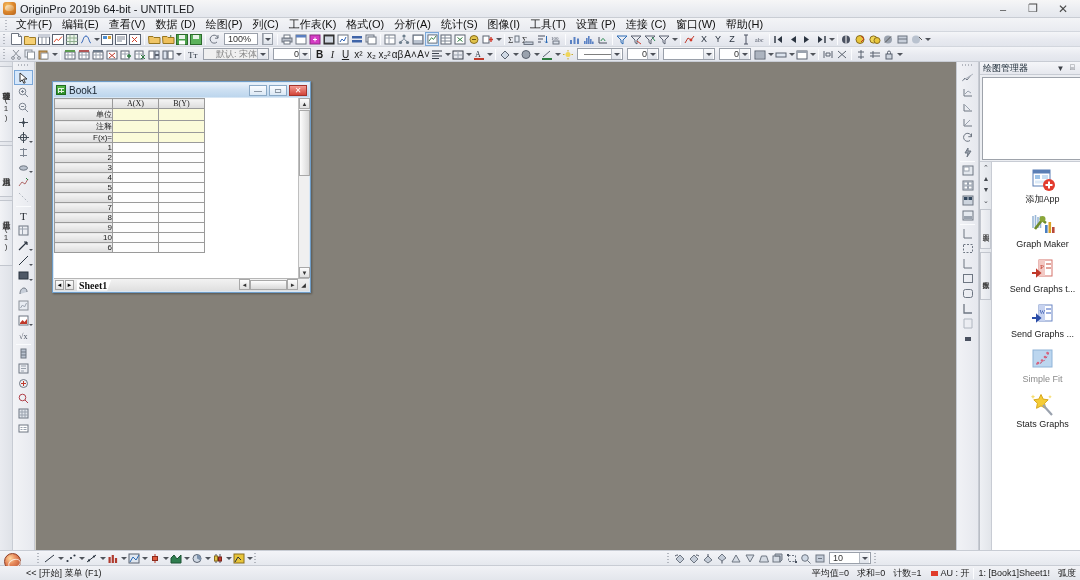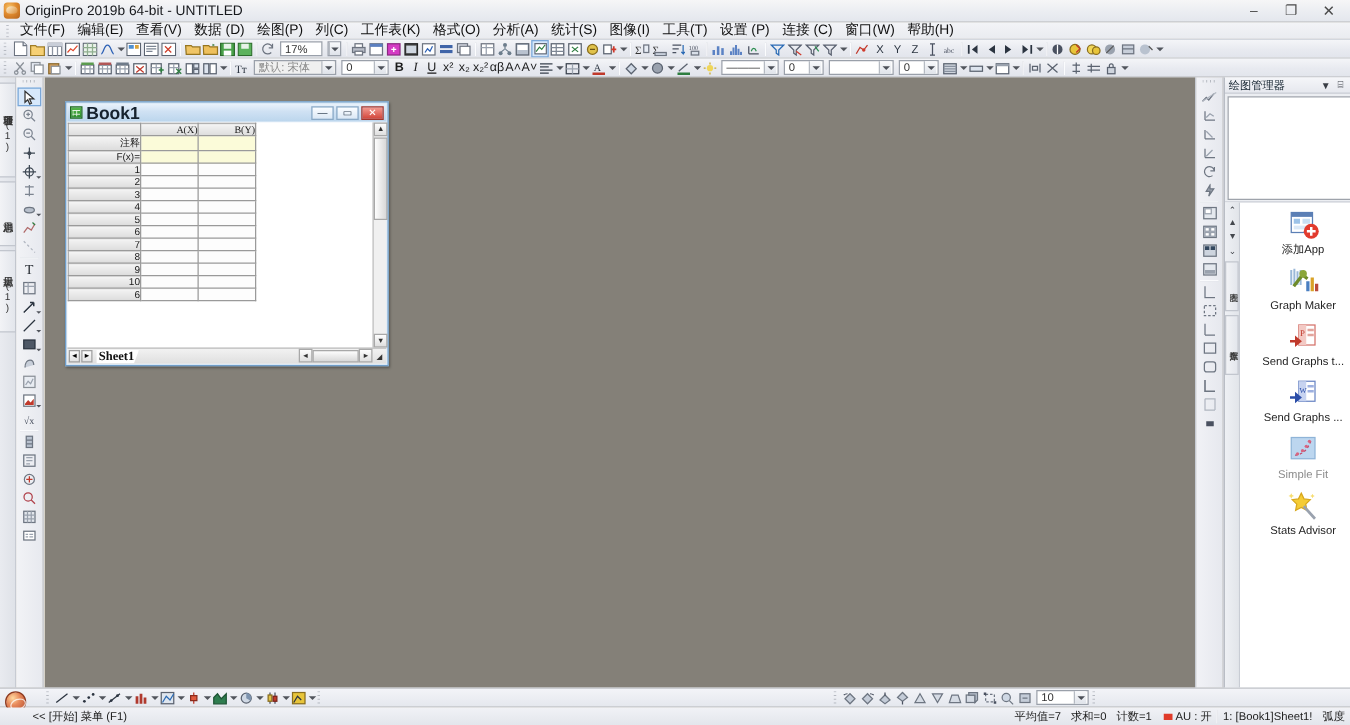--- a/index.html
+++ b/index.html
@@ -58,21 +58,21 @@
 
   
   .toolbar-row {
     position:absolute; left:0; width:1080px; height:15px;
     background:linear-gradient(to bottom,#f4f5f8 0%,#e8eaf0 55%,#e2e5ec 100%);
     border-bottom:1px solid #d2d6dd;
     display:flex; align-items:center; padding-left:2px;
     overflow:hidden;
   }
   .tb-row1 { top:32px; }
-  .tb-row2 { top:47px; border-bottom:1px solid #c8ccd4; }
+  .tb-row2 { top:47px; border-bottom:1px solid #c8ccd4;text-align:right; }
   .tgroup { display:flex; align-items:center; height:15px; }
   .tsep { width:1px; height:11px; background:#c2c6cd; margin:0 2px; flex:none;
           border-right:1px solid #fbfcfe; }
   .tgrip { width:4px; height:11px; margin:0 2px 0 1px; flex:none;
     background-image:linear-gradient(to bottom,#b3b7bf 1px,transparent 1px);
     background-size:2px 3px; background-repeat:repeat-y;}
   .tbtn {
     width:14px; height:14px; flex:none; position:relative;
     display:flex; align-items:center; justify-content:center;
     font-size:9px; line-height:1; color:#3a3a3a;
@@ -149,33 +149,33 @@
     height:14px; margin:1px;
     background:linear-gradient(to bottom,#e9f2fb 0%,#cfe1f3 45%,#bcd6ed 100%);
     display:flex; align-items:center; padding-left:2px;
   }
   .bw-icon { width:10px; height:10px; margin-right:3px; flex:none;
     background:linear-gradient(to bottom,#56b84a,#2b8d2b);
     border:1px solid #1f6b1f; position:relative; }
   .bw-icon:after { content:""; position:absolute; left:1px; top:2px; right:1px; bottom:1px;
     background-image:linear-gradient(to right,#fff 1px,transparent 1px),linear-gradient(to bottom,#fff 1px,transparent 1px);
     background-size:3px 3px; opacity:.85;}
-  .bw-name { font-size:14px; color:#16222e;font-weight:bold; }
+  .bw-name { font-size:10px; color:#16222e; }
   .bw-btns { margin-left:auto; display:flex; gap:2px; padding-right:2px; }
   .bw-btn { width:18px; height:11px; border:1px solid #8aa9c6;
     background:linear-gradient(to bottom,#fbfdff,#dbe8f5);
     display:flex; align-items:center; justify-content:center; font-size:8px; color:#2b3b4c; }
   .bw-btn.close { background:linear-gradient(to bottom,#f39a91,#d2453a); border-color:#a3342c; color:#fff; }
   .bw-inner { position:absolute; left:1px; top:16px; right:1px; bottom:1px; background:#fff; }
 
   
   .sheet { position:absolute; left:0; top:0; right:11px; bottom:13px; background:#fff; overflow:hidden; }
   table.grid { border-collapse:collapse; table-layout:fixed; font-size:8px; }
   table.grid td, table.grid th { border:1px solid #9a9a9a; padding:0; height:9px; font-weight:normal; }
-  .colhdr { background:linear-gradient(to bottom,#f4f4f4,#dcdcdc); text-align:right;
+  .colhdr { background:linear-gradient(to bottom,#f4f4f4,#dcdcdc); text-align:center;
             font-family:"Liberation Serif", serif; font-size:8px; color:#1a1a1a; }
   .rowhdr { background:linear-gradient(to bottom,#f4f4f4,#dcdcdc); text-align:right;
             padding-right:2px; font-size:8px; color:#1a1a1a; white-space:nowrap; }
   .cell-meta { background:#fbfbd9; }
   .cell-data { background:#fdfdfd; }
   .corner { background:linear-gradient(to bottom,#f4f4f4,#dcdcdc); }
   .vscroll { position:absolute; right:0; top:0; width:11px; bottom:13px;
              background:#f0f0f0; border-left:1px solid #bfbfbf; }
   .sbtn { width:11px; height:11px; background:linear-gradient(to bottom,#fdfdfd,#dfdfdf);
           border:1px solid #a8a8a8; display:flex; align-items:center; justify-content:center; font-size:6px; color:#333;}
@@ -376,21 +376,21 @@
     </div>
     <div class="tsep"></div>
     <div class="tgroup">
       <div class="tbtn">
         <svg width="12" height="11" viewBox="0 0 12 11">
             <path d="M9 4a4 4 0 1 0-1 4" stroke="#6d7480" fill="none"></path>
             <path d="M9 1v3.2H6" stroke="#6d7480" fill="none"></path>
           </svg>
         </div>
       <div class="combo" style="width:34px">
-        <span class="cval">17%</span>
+        <span class="cval">100%</span>
       </div>
       <div class="combo" style="width:11px;padding:0">
         <span class="carrow"></span>
       </div>
     </div>
     <div class="tsep"></div>
     <div class="tgroup">
       <div class="tbtn">
         <svg width="12" height="11" viewBox="0 0 12 11">
             <rect x="1" y="4" width="10" height="4" fill="#b9bec8" stroke="#6d7480"></rect>
@@ -1054,20 +1054,26 @@
       </div>
       <div class="bw-inner">
         <div class="sheet">
           <table class="grid">
             <tbody>
                 <tr>
               <th class="corner" style="width:58px"></th>
               <th class="colhdr" style="width:46px">A(X)</th>
               <th class="colhdr" style="width:46px">B(Y)</th>
               <th class="colhdr" style="width:92px;border-right:none;border-top:none;border-bottom:none;background:#fff"></th>
+            </tr>
+            <tr>
+              <td class="rowhdr">单位</td>
+              <td class="cell-meta"></td>
+              <td class="cell-meta"></td>
+              <td style="border:none"></td>
             </tr>
             <tr>
               <td class="rowhdr">注释</td>
               <td class="cell-meta"></td>
               <td class="cell-meta"></td>
               <td style="border:none"></td>
             </tr>
             <tr>
               <td class="rowhdr">F(x)=</td>
               <td class="cell-meta"></td>
@@ -1387,21 +1393,21 @@
         <div class="app-item">
           <div class="app-ico">
             <svg width="26" height="24" viewBox="0 0 26 24">
               <path d="M11 1.5l2.2 4.6 5 .7-3.6 3.5.9 5-4.5-2.4-4.5 2.4.9-5L3.8 6.8l5-.7z" fill="#f5cc35" stroke="#d8a81e"></path>
               <path d="M13 12l9 10" stroke="#9aa2ae" stroke-width="2.2"></path>
               <path d="M3 1.5l.7 1.5 1.5.7-1.5.7L3 5.9l-.7-1.5-1.5-.7L2.3 3z" fill="#f7dd6e"></path>
               <path d="M20 2l.6 1.2 1.2.6-1.2.6-.6 1.2-.6-1.2-1.2-.6 1.2-.6z" fill="#f7dd6e"></path>
             </svg>
           </div>
           <div class="app-label">Stats
-Advisor</div>
+Graphs</div>
         </div>
 
       </div>
     </div>
   </div>
 
   <div class="bottombar">
     <div class="origin-ball"></div>
     <div style="width:36px;flex:none"></div>
     <div class="tgrip"></div>
@@ -1555,21 +1561,21 @@
       </div>
       <div class="tgrip"></div>
     </div>
     <div style="width:200px;flex:none"></div>
   </div>
 
   <div class="statusbar">
     <div style="width:22px;flex:none"></div>
     <div class="sb-seg">&lt;&lt; [开始] 菜单 (F1)</div>
     <div style="flex:1"></div>
-    <div class="sb-seg">平均值=7</div>
+    <div class="sb-seg">平均值=0</div>
     <div class="sb-seg">求和=0</div>
     <div class="sb-seg">计数=1</div>
     <div class="sb-seg"><span class="sb-red"></span><span>AU : 开</span></div>
     <div class="sb-div"></div>
     <div class="sb-seg">1: [Book1]Sheet1!</div>
     <div class="sb-seg">弧度</div>
   </div>
 
 </div>
 

